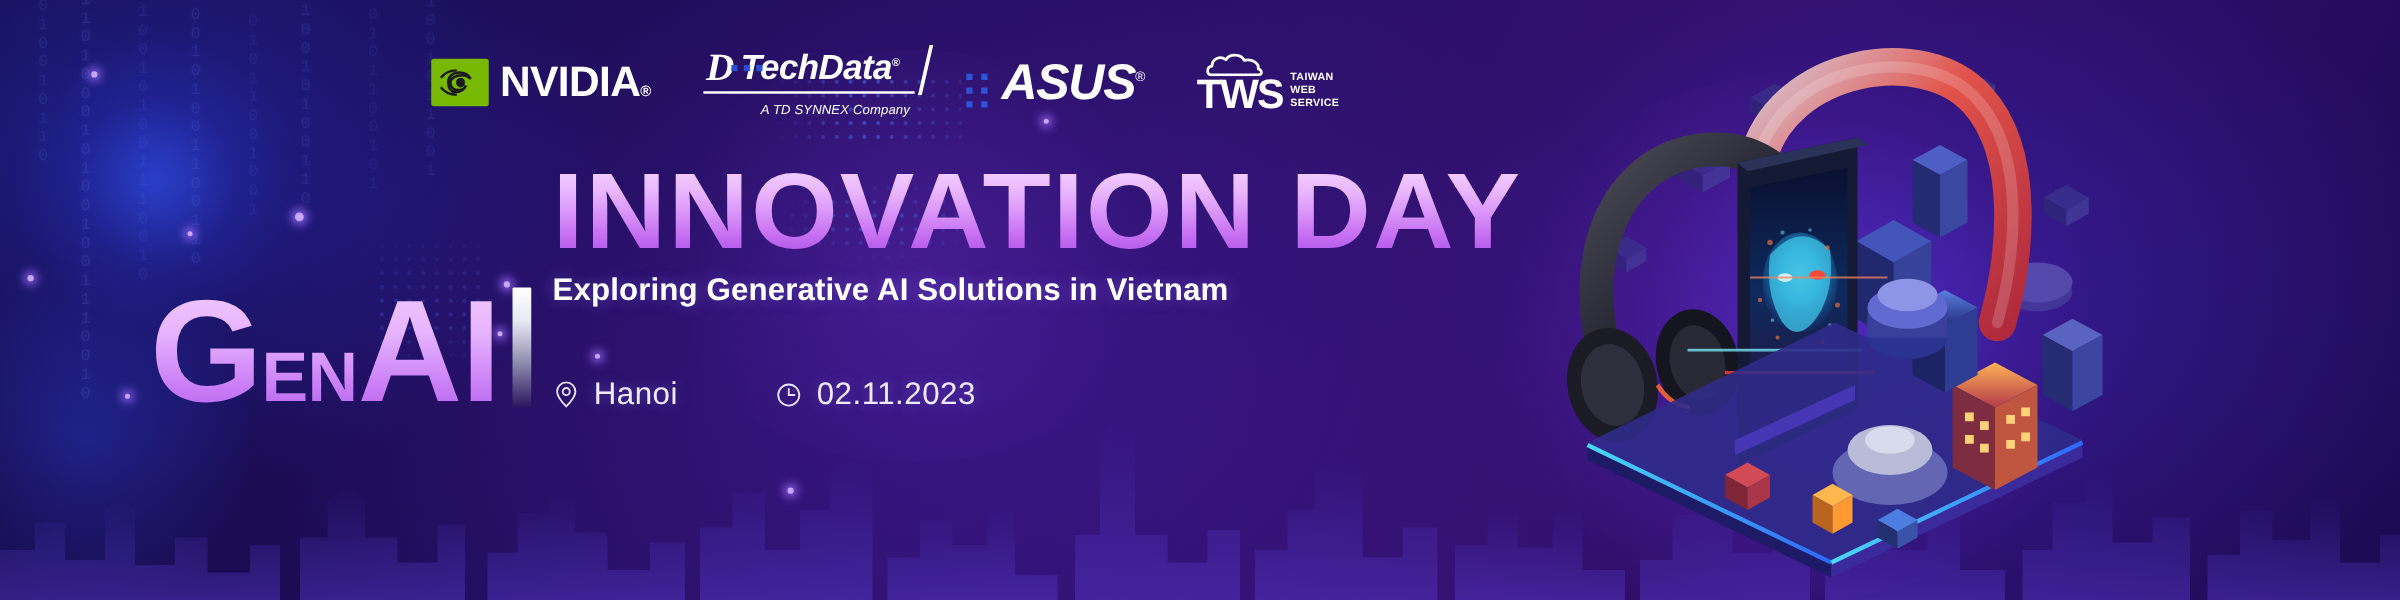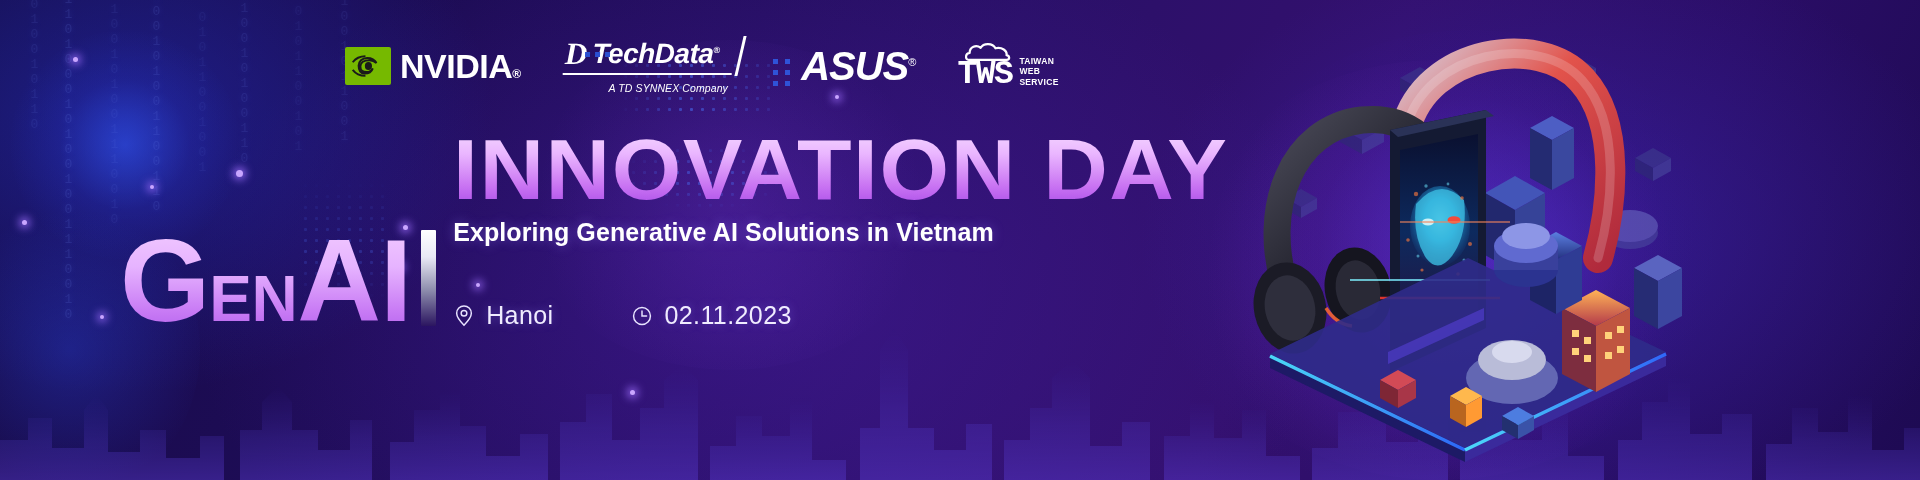--- a/index.html
+++ b/index.html
@@ -114,40 +114,40 @@
   .asus-dots i { width:5px; height:5px; background:#2f53d8; display:block; }
   .asus-word { color:#ffffff; font-size:40px; font-weight:bold; font-style:italic;
      letter-spacing:-1px; line-height:1; font-family:"Liberation Sans", sans-serif; }
   .asus-word sup { font-size:11px; vertical-align:super; font-style:normal; font-weight:normal; }
 
   
   .logo-tws { display:flex; align-items:flex-end; gap:6px; position:relative; }
   .tws-left { position:relative; display:flex; flex-direction:column; align-items:flex-start; }
   .tws-cloud { width:48px; height:19px; margin-left:8px; margin-bottom:-3px; }
   .tws-word { color:#ffffff; font-size:33px; font-weight:bold; letter-spacing:-1.5px;
-     line-height:1; font-family:Liberation Mono, monospace; }
+     line-height:1; font-family:Liberation Sans, sans-serif; }
   .tws-tag { color:#ffffff; font-size:8.5px; font-weight:bold; line-height:1.25;
      letter-spacing:0.3px; padding-bottom:3px; }
 
   
   .headline { position:absolute; left:120px; top:130px; display:flex; align-items:flex-end; }
 
   .genai {
     font-family:"Liberation Sans", sans-serif;
     font-weight:bold;
     font-size:116px;
     line-height:0.86;
     letter-spacing:-1px;
     background:linear-gradient(180deg, #f0c6ff 0%, #e6b3ff 35%, #c97cf5 78%, #b765ee 100%);
     -webkit-background-clip:text; background-clip:text;
     -webkit-text-fill-color:transparent; color:transparent;
     white-space:nowrap;
     padding-right:4px;
   }
-  .genai .small { font-size:64px; letter-spacing:-0.5px; }
+  .genai .small { font-size:56px; letter-spacing:-0.5px; }
 
   .divider-bar {
     width:15px; height:96px;
     margin:0 17px 6px 6px;
     background:linear-gradient(180deg, #ffffff 0%, #e9e9f5 28%, #8f8fae 62%, #2b1560 100%);
     border-radius:1px;
   }
 
   .innov-block { display:flex; flex-direction:column; padding-bottom:2px; }
 

